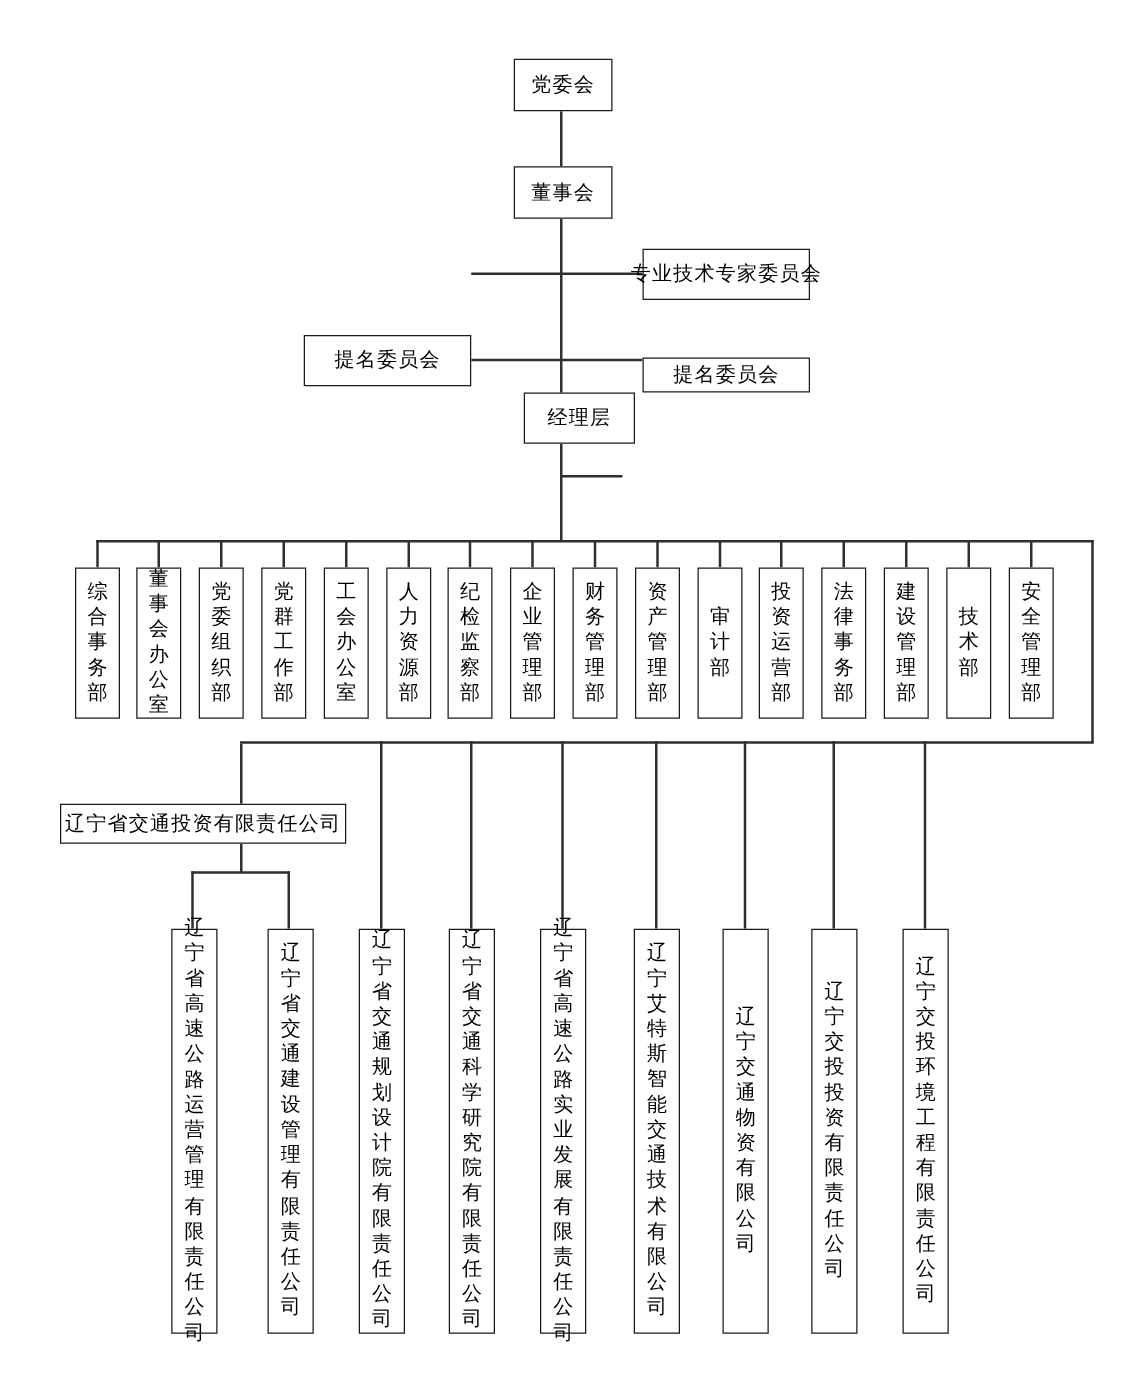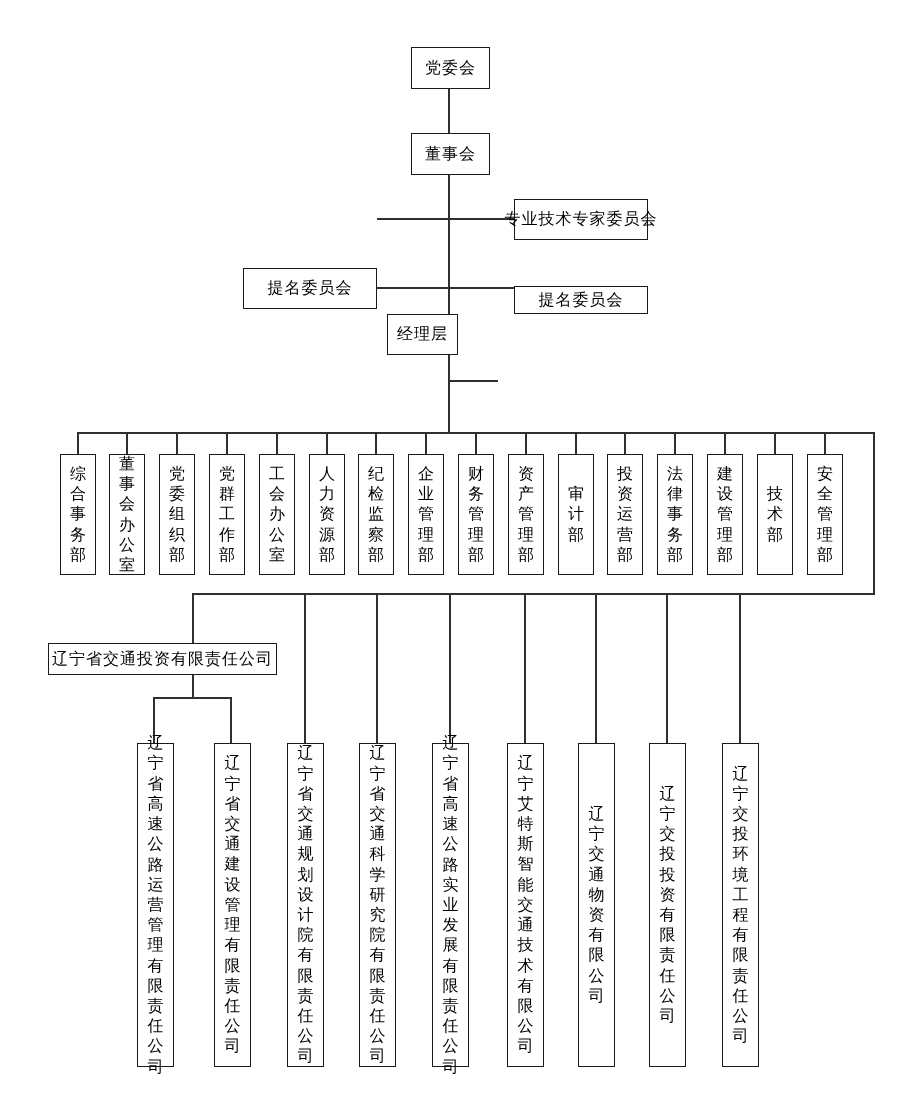--- a/index.html
+++ b/index.html
@@ -39,21 +39,21 @@
   </div>
 
   <div class="box hbox" style="left:243px;top:268px;width:134px;height:41px">
     <span>提名委员会</span>
   </div>
 
   <div class="box hbox" style="left:514px;top:286px;width:134px;height:28px">
     <span>提名委员会</span>
   </div>
 
-  <div class="box hbox" style="left:387px;top:314px;width:71px;height:41px">
+  <div class="box hbox" style="left:419px;top:314px;width:89px;height:41px">
     <span>经理层</span>
   </div>
 
 
   <div class="box hbox" style="left:48px;top:643px;width:229px;height:32px">
     <span>辽宁省交通投资有限责任公司</span>
   </div>
 
   <div class="ln v" style="left:448px;top:89px;height:45px"></div>
   <div class="ln v" style="left:448px;top:175px;height:140px"></div>

